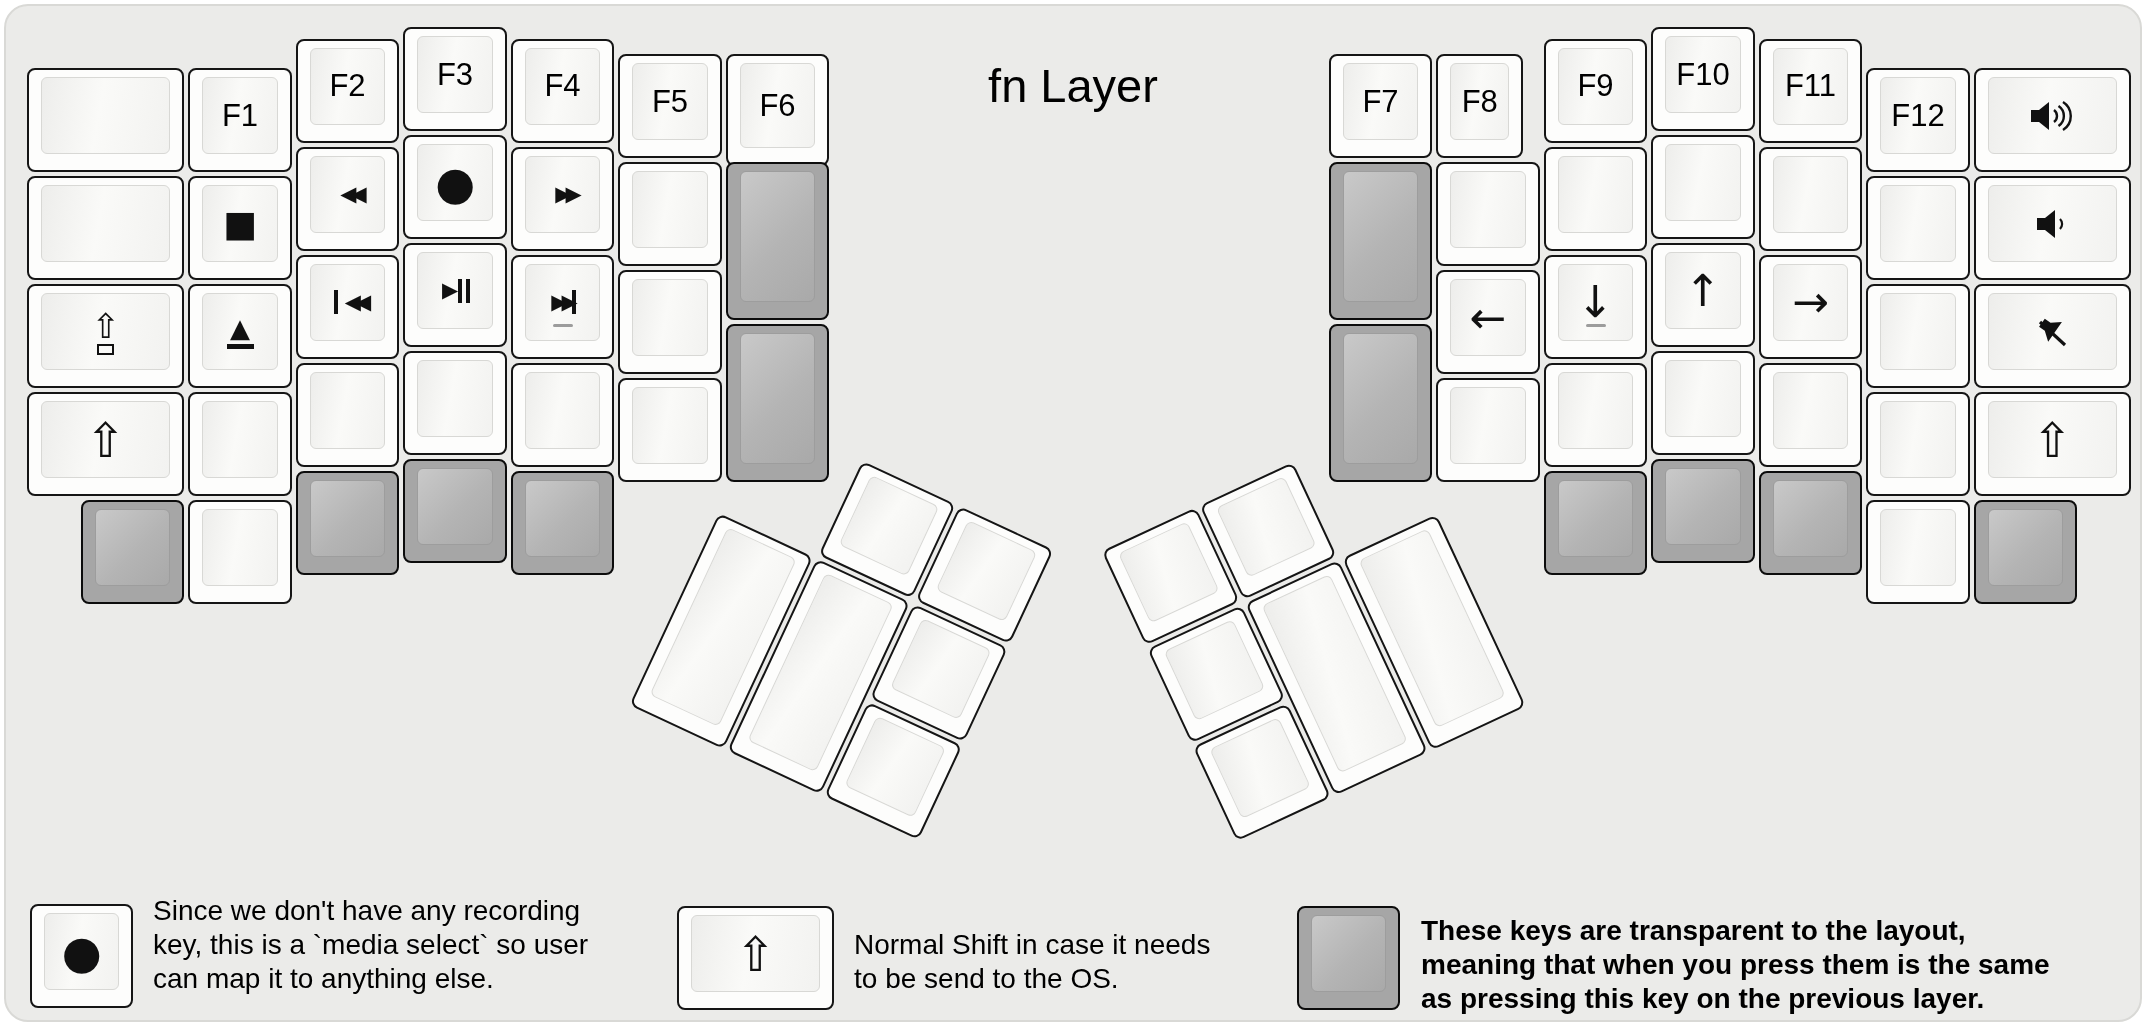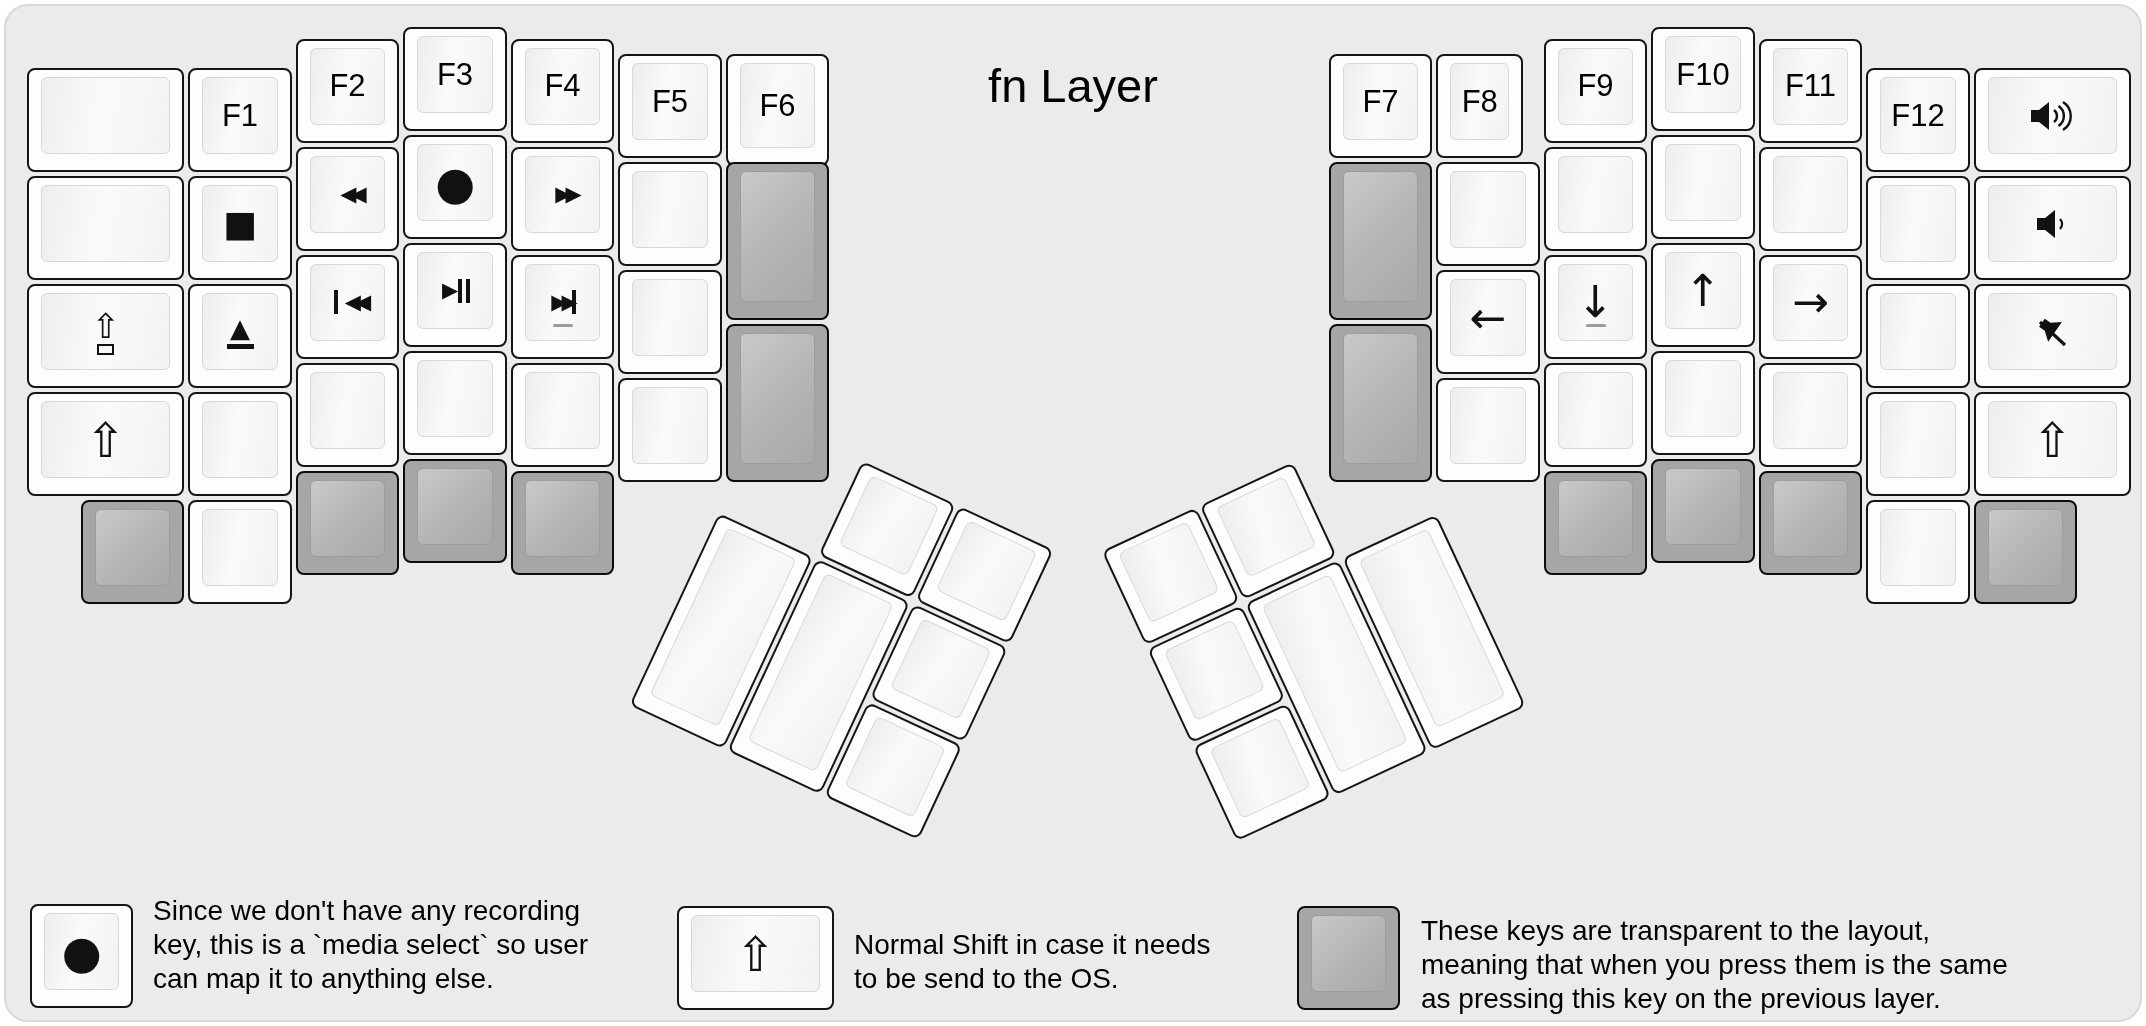--- a/index.html
+++ b/index.html
@@ -35,21 +35,21 @@
   .thumb{position:absolute;width:322px;height:324px;}
   #thumb-left{left:675px;top:462px;transform:rotate(25deg);}
   #thumb-right{left:1149px;top:462px;transform:rotate(-25deg);}
   .legend-key{position:absolute;}
   #legend-key-1{left:24px;top:898px;width:103px;height:104px;}
   #legend-key-2{left:671px;top:900px;width:157px;height:104px;}
   #legend-key-3{left:1291px;top:900px;width:103px;height:104px;}
   .legend-text{position:absolute;font-size:28px;line-height:34px;color:#000;white-space:pre-line;}
   #legend-text-1{left:147px;top:888px;}
   #legend-text-2{left:848px;top:922px;}
-  #legend-text-3{left:1415px;top:908px;}
+  #legend-text-3{left:1415px;top:908px;font-weight:bold;}
   svg{display:block;}
 </style>
 </head>
 <body>
 
 <div id="board">
   <div id="layer-title">fn Layer</div>
 
   <div id="keys-left">
       <div class="key white" style="left: 21px; top: 62.04px; width: 157.25px; height: 104px;">

